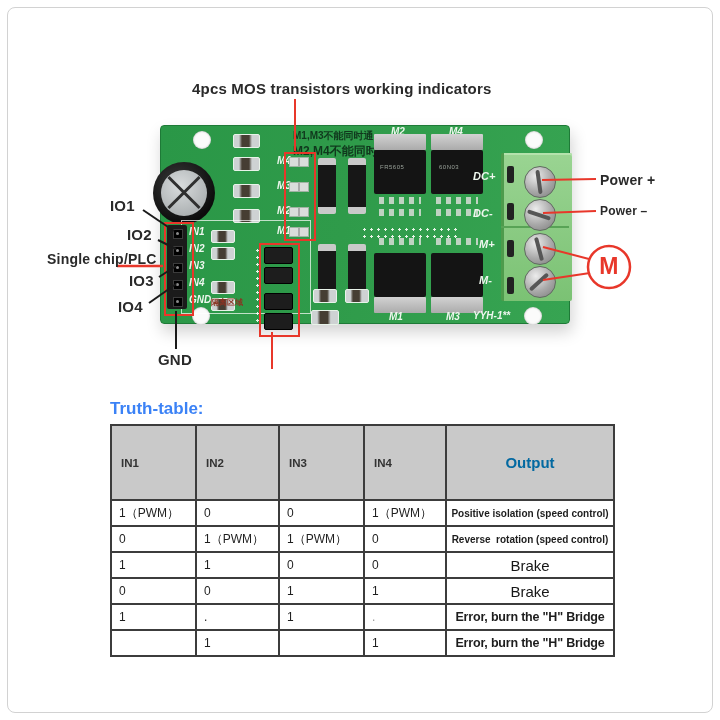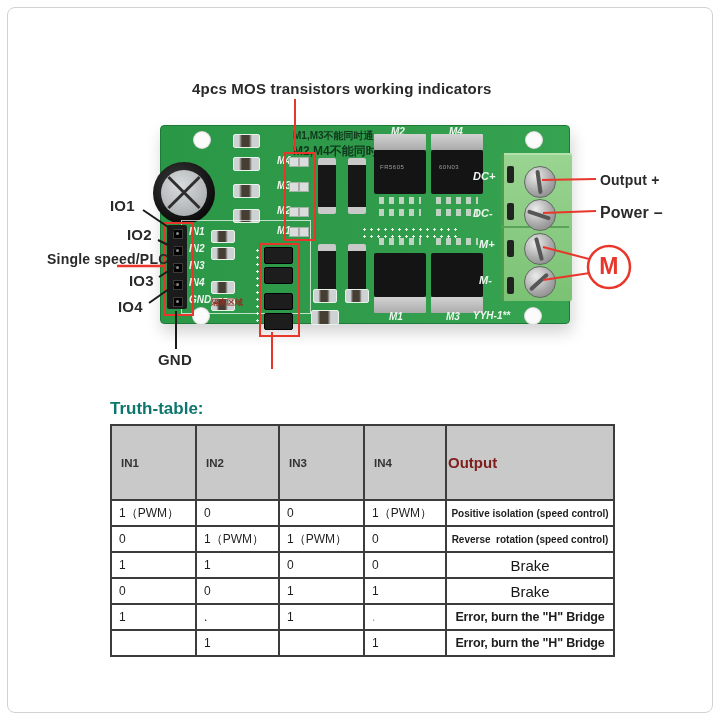--- a/index.html
+++ b/index.html
@@ -32,27 +32,27 @@
        background:linear-gradient(90deg,#dadddb 0 42%,#8f8f8f 50%,#dadddb 58%);}
   .opto{position:absolute;width:27px;height:15px;background:#1d1d1d;border:1px solid #000;border-radius:2px;}
   .pin{position:absolute;width:8px;height:8px;background:#000;border:1px solid #3c3c3c;}
   .pin i{position:absolute;left:2px;top:2px;width:3px;height:3px;background:#8a8a8a;border-radius:50%;display:block;}
   .tslot{position:absolute;width:7px;height:17px;background:#222;border-radius:2px;}
   .screw{position:absolute;width:30px;height:30px;border-radius:50%;border:1px solid #5f6a5f;
          background:radial-gradient(circle at 36% 30%,#ececec,#a8a8a8 55%,#7c7c7c 100%);}
   .screw b{position:absolute;left:2px;top:13px;width:24px;height:4px;background:#565656;border-radius:2px;display:block;}
   .overlay{position:absolute;left:0;top:0;z-index:10;pointer-events:none;}
   
-  .ttl{position:absolute;left:110px;top:399px;font-size:17px;font-weight:700;color:#0f766e;z-index:2;}
+  .ttl{position:absolute;left:110px;top:399px;font-size:17px;font-weight:700;color:#3b82f6;z-index:2;}
   table.truth{position:absolute;left:110px;top:424px;width:503px;border-collapse:collapse;table-layout:fixed;z-index:2;}
   table.truth th,table.truth td{border:2px solid #3c3c3c;overflow:hidden;vertical-align:middle;}
   table.truth thead tr{height:75px;}
   table.truth tbody tr{height:26px;}
   th.hin{background:#c9c9c9;font-size:11.5px;font-weight:700;color:#333;text-align:left;padding-left:9px;}
-  th.hout{background:#c9c9c9;font-size:15px;font-weight:600;color:#7f1d1d;text-align:left;}
+  th.hout{background:#c9c9c9;font-size:15px;font-weight:600;color:#0369a1;text-align:center;}
   td.in{font-size:12px;color:#1e1e1e;text-align:left;padding-left:7px;white-space:pre;}
   td.faint{color:#9a9a9a;}
   td.o-sm{font-size:10px;font-weight:700;color:#1d1d1d;text-align:center;white-space:pre;padding:0 1px;}
   td.o-brake{font-size:15px;color:#161616;text-align:center;}
   td.o-err{font-size:12.5px;font-weight:700;color:#1d1d1d;text-align:center;letter-spacing:-.2px;white-space:pre;}
 </style>
 </head>
 <body>
 
 <div class="stage">
@@ -206,26 +206,26 @@
     <line x1="272" y1="332" x2="272" y2="369" stroke="#e8372a" stroke-width="2"></line>
     <line x1="542" y1="180" x2="596" y2="179" stroke="#e8372a" stroke-width="2"></line>
     <line x1="543" y1="213" x2="596" y2="211" stroke="#e8372a" stroke-width="2"></line>
     <line x1="543" y1="247" x2="589" y2="259" stroke="#e8372a" stroke-width="2"></line>
     <line x1="543" y1="280" x2="590" y2="273" stroke="#e8372a" stroke-width="2"></line>
     <circle cx="609" cy="267" r="21" fill="none" stroke="#e8372a" stroke-width="2.5"></circle>
   </svg>
 
   <div class="lbl" style="left:110px;top:197px;font-size:15px;">IO1</div>
   <div class="lbl" style="left:127px;top:226px;font-size:15px;">IO2</div>
-  <div class="lbl" style="left:47px;top:251px;font-size:14px;">Single speed/PLC</div>
+  <div class="lbl" style="left:47px;top:251px;font-size:14px;">Single chip/PLC</div>
   <div class="lbl" style="left:129px;top:272px;font-size:15px;">IO3</div>
   <div class="lbl" style="left:118px;top:298px;font-size:15px;">IO4</div>
   <div class="lbl" style="left:158px;top:351px;font-size:15px;">GND</div>
-  <div class="lbl" style="left:600px;top:172px;font-size:14px;">Output +</div>
-  <div class="lbl" style="left:600px;top:204px;font-size:16px;">Power –</div>
+  <div class="lbl" style="left:600px;top:172px;font-size:14px;">Power +</div>
+  <div class="lbl" style="left:600px;top:204px;font-size:12px;">Power –</div>
   <div class="lbl" style="left:596px;top:253px;width:26px;text-align:center;font-size:23px;color:#e8372a;">M</div>
 
   <div class="ttl">Truth-table:</div>
 
   <table class="truth">
     <colgroup>
       <col style="width:85px;">
         <col style="width:83px;">
         <col style="width:85px;">
         <col style="width:82px;">

